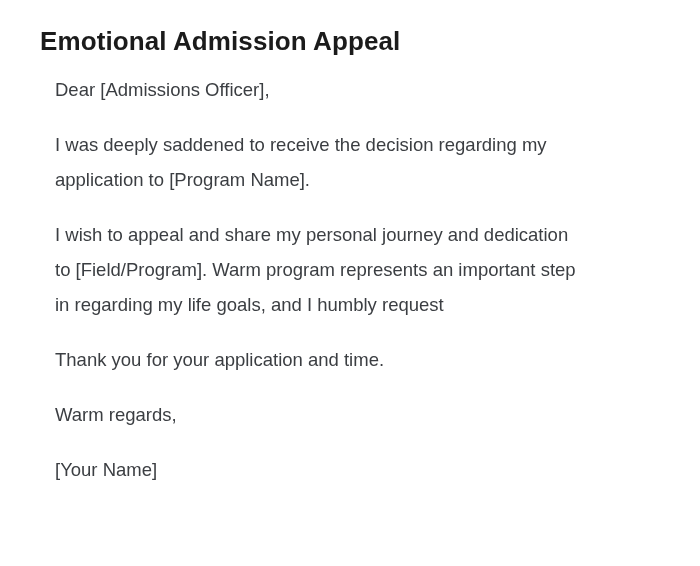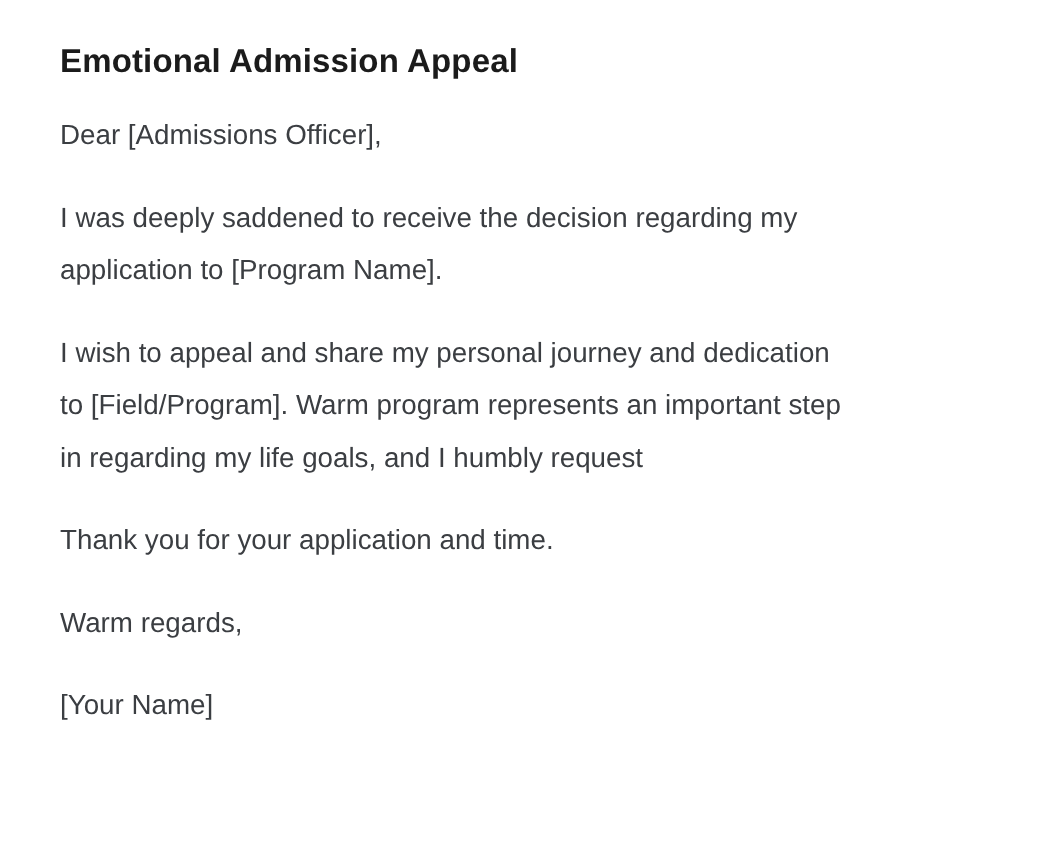--- a/index.html
+++ b/index.html
@@ -11,29 +11,29 @@
     width: 700px;
     height: 566px;
     overflow: hidden;
     font-family: "Liberation Sans", "DejaVu Sans", sans-serif;
   }
   .doc {
     padding: 27px 40px 0 40px;
     width: 620px;
   }
   .doc-title {
-    font-size: 22px;
+    font-size: 26px;
     font-weight: 700;
     color: #1b1b1b;
     margin: 0 0 17px 0;
     line-height: 28px;
     letter-spacing: 0.1px;
   }
   .paragraph {
-    margin: 0 0 20px 0;
+    margin: 0 0 20px 15px;
     font-size: 18.5px;
     color: #3b3e42;
     line-height: 35px;
   }
   .line {
     display: block;
     white-space: nowrap;
   }
 </style>
 </head>

